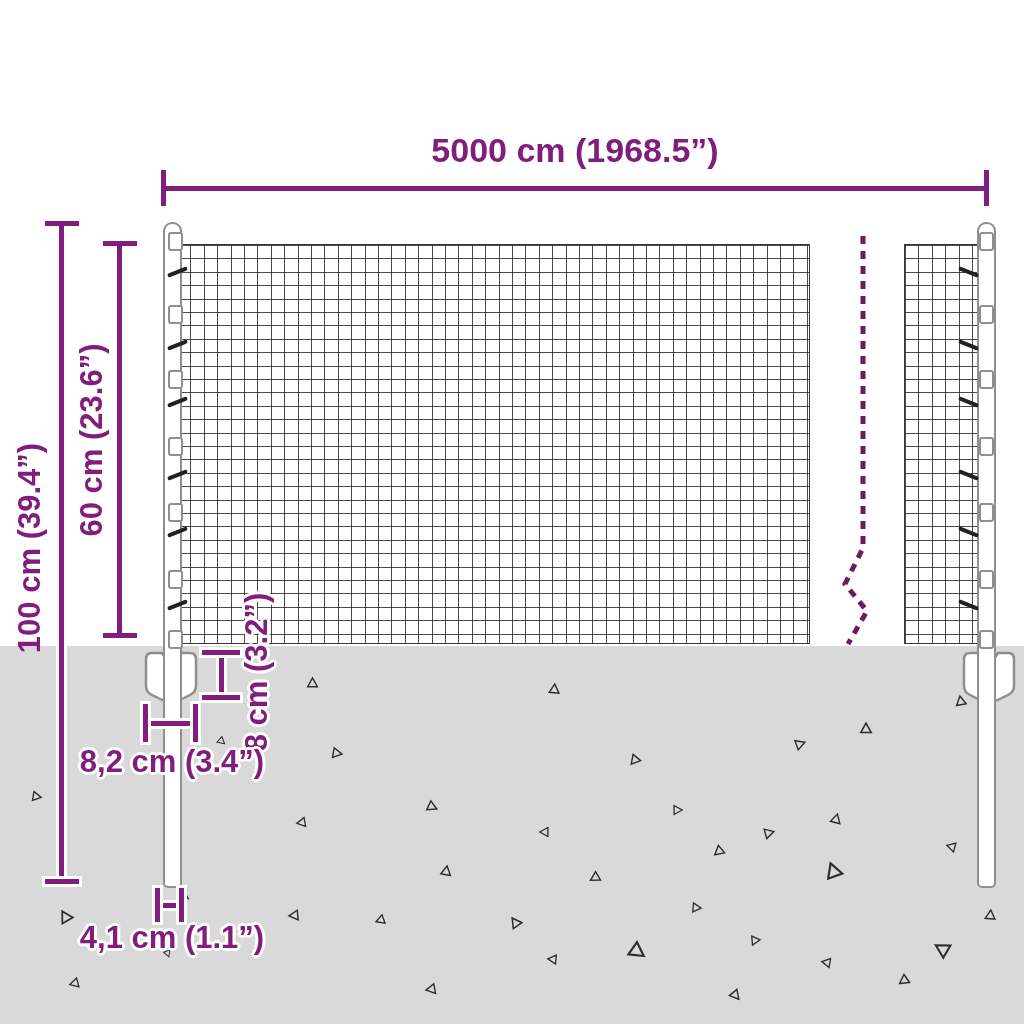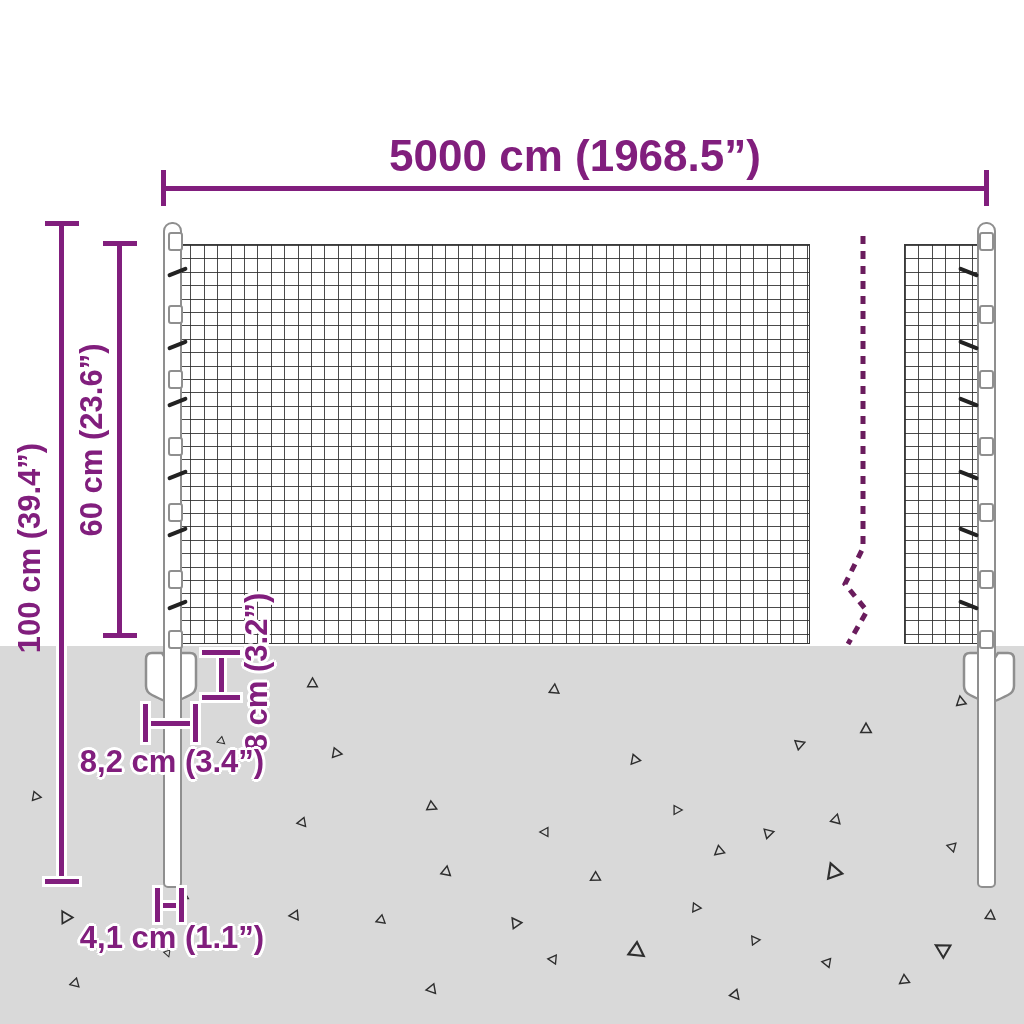--- a/index.html
+++ b/index.html
@@ -25,21 +25,21 @@
   .bracket-left{left:142px;}
   .bracket-right{left:960px;}
   .clip{position:absolute;width:11px;height:15px;background:#fff;border:2px solid #8f8f8f;
         border-radius:3px;z-index:7;}
   .hook{position:absolute;width:21px;height:4px;background:#222;border-radius:2px;z-index:8;}
   
   .dim{position:absolute;background:#811e7d;z-index:10;}
   .halo{box-shadow:0 0 0 3px #ffffff;}
   .dim-label{position:absolute;color:#811e7d;font-weight:bold;z-index:11;text-align:center;
              white-space:nowrap;}
-  .lbl-top{left:300px;top:131px;width:550px;font-size:44px;}
+  .lbl-top{left:300px;top:131px;width:550px;font-size:34px;}
   .lbl-rot{width:320px;height:40px;line-height:40px;font-size:31px;transform:rotate(-90deg);}
   .lbl-h{width:320px;font-size:31px;}
   .outlined{text-shadow:-2px -2px 0 #fff,2px -2px 0 #fff,-2px 2px 0 #fff,2px 2px 0 #fff,
             -3px 0 0 #fff,3px 0 0 #fff,0 -3px 0 #fff,0 3px 0 #fff;}
   .dash-svg{position:absolute;left:828px;top:230px;z-index:4;}
 </style>
 </head>
 <body>
 
 <div id="stage">

